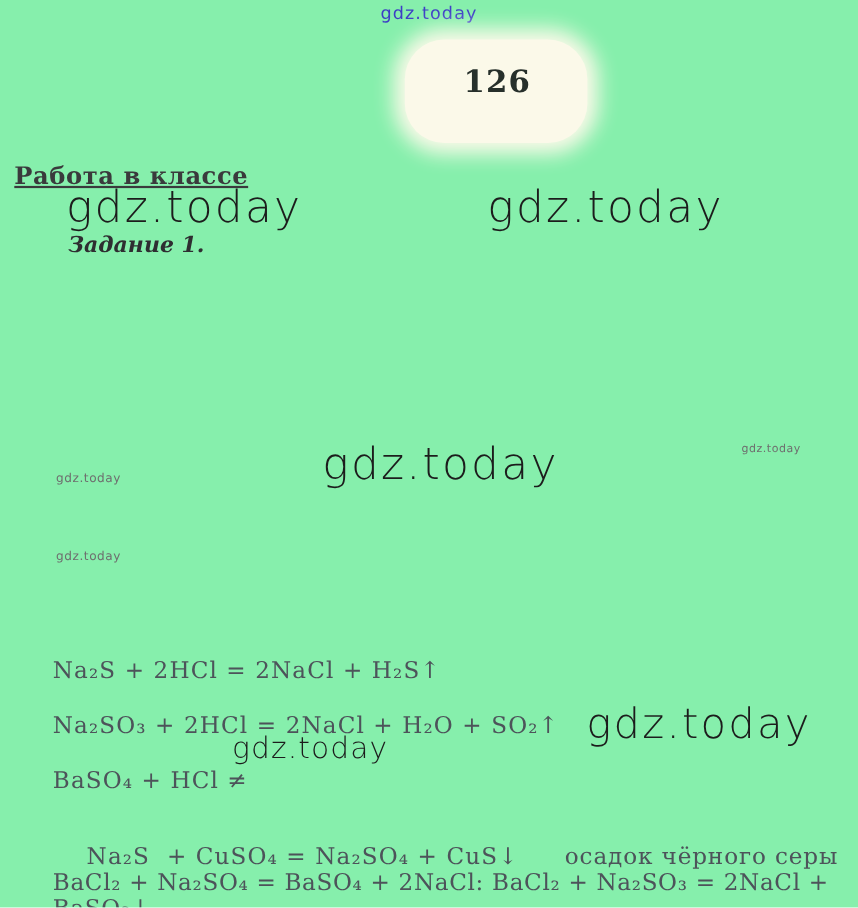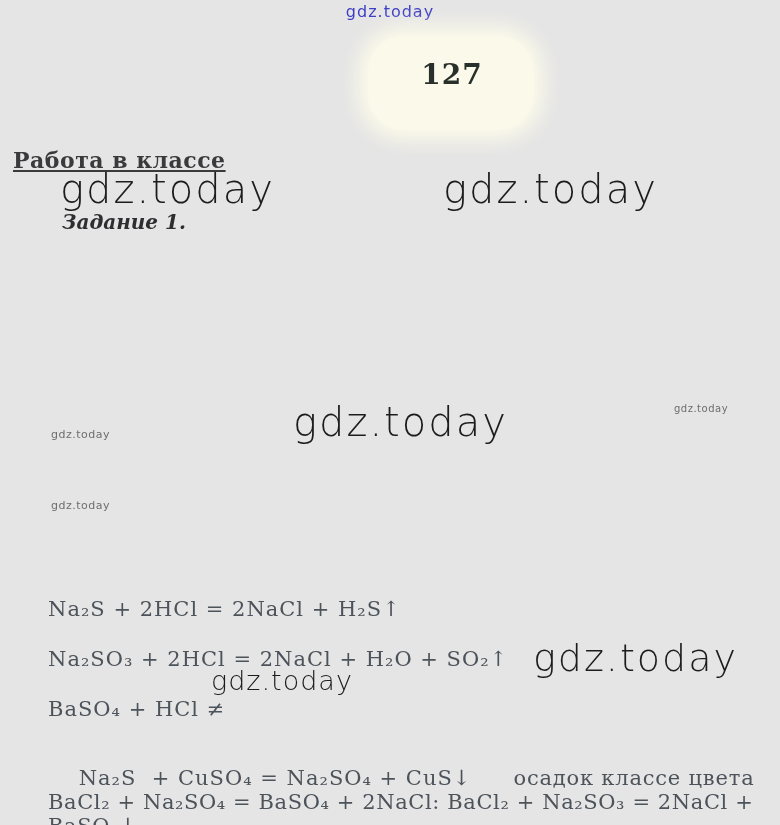--- a/index.html
+++ b/index.html
@@ -1,20 +1,20 @@
 <!DOCTYPE html>
 <html><head>
 <meta charset="utf-8">
 <style>
   html, body { margin: 0; padding: 0; background: #ffffff; }
   .page {
     position: relative;
     width: 780px;
     height: 825px;
-    background: #e5e5e5;
+    background: #86efac;
     overflow: hidden;
     font-family: "DejaVu Serif", "Liberation Serif", serif;
   }
   .abs { position: absolute; white-space: pre-wrap; }
 
   
   .wm-sans { font-family: "DejaVu Sans", "Liberation Sans", sans-serif; }
   .wm-top-blue {
     left: 0; right: 0; top: 2px; text-align: center;
     font-size: 16px; letter-spacing: 1px; color: #3d3dc6; font-weight: 500;
@@ -69,21 +69,21 @@
   .eq-note { margin-left: 42px; letter-spacing: 0.8px; }
 </style>
 </head>
 <body>
 
 <div class="page">
 
   <div class="abs wm-sans wm-top-blue">gdz.today</div>
 
   <div class="abs page-patch"></div>
-  <div class="abs page-number">127</div>
+  <div class="abs page-number">126</div>
 
   <div class="abs classwork-heading">Работа в классе</div>
 
   <div class="abs wm-sans wm-large wm-large-left">gdz.today</div>
   <div class="abs wm-sans wm-large wm-large-right">gdz.today</div>
 
   <div class="abs task-label">Задание 1.</div>
 
 
 
@@ -95,18 +95,18 @@
 
   <div class="abs equation eq-0">Na₂S + 2HCl = 2NaCl + H₂S↑</div>
   <div class="abs equation eq-1">Na₂SO₃ + 2HCl = 2NaCl + H₂O + SO₂↑</div>
 
   <div class="abs wm-sans wm-medium">gdz.today</div>
   <div class="abs wm-sans wm-large wm-large-right2">gdz.today</div>
 
   <div class="abs equation eq-2">BaSO₄ + HCl ≠</div>
 
   <div class="abs equation eq-3">
-    <span>Na₂S  + CuSO₄ = Na₂SO₄ + CuS↓</span><span class="eq-note">осадок классе цвета</span>
+    <span>Na₂S  + CuSO₄ = Na₂SO₄ + CuS↓</span><span class="eq-note">осадок чёрного серы</span>
   </div>
 
   <div class="abs equation eq-4">BaCl₂ + Na₂SO₄ = BaSO₄ + 2NaCl: BaCl₂ + Na₂SO₃ = 2NaCl + BaSO₃↓</div>
 
 </div>
 
 </body></html>

